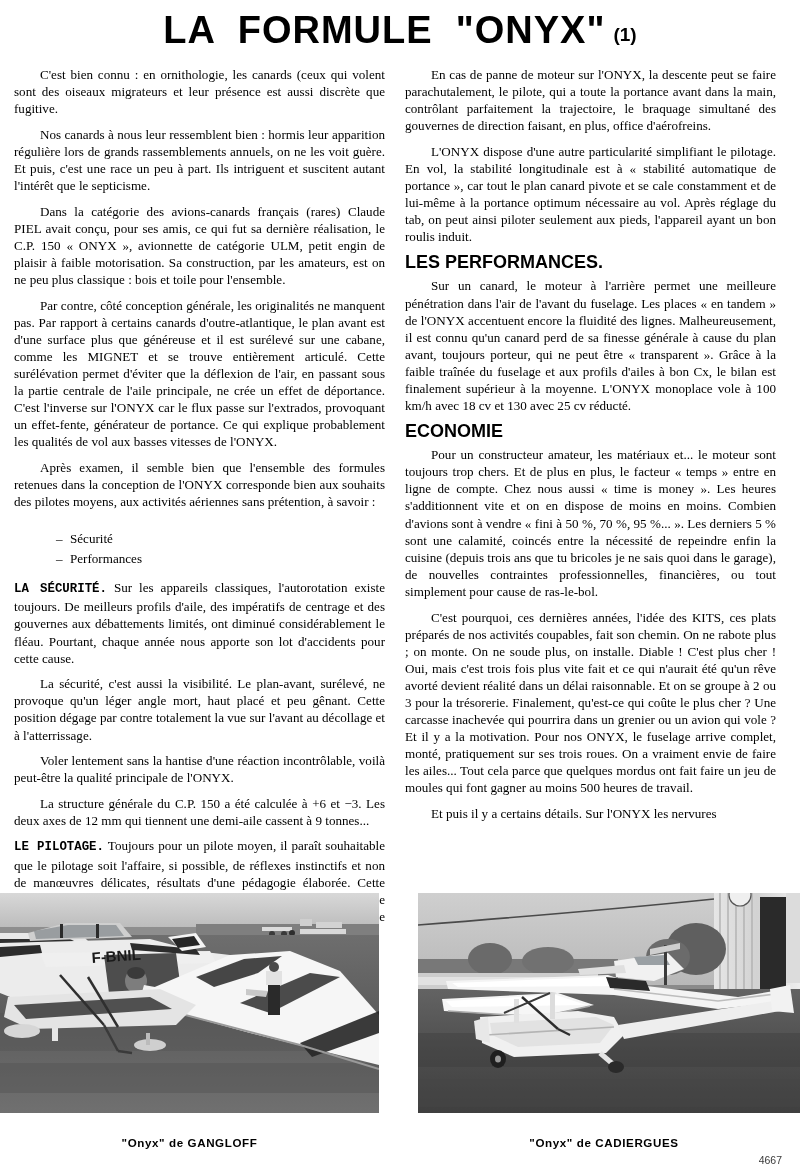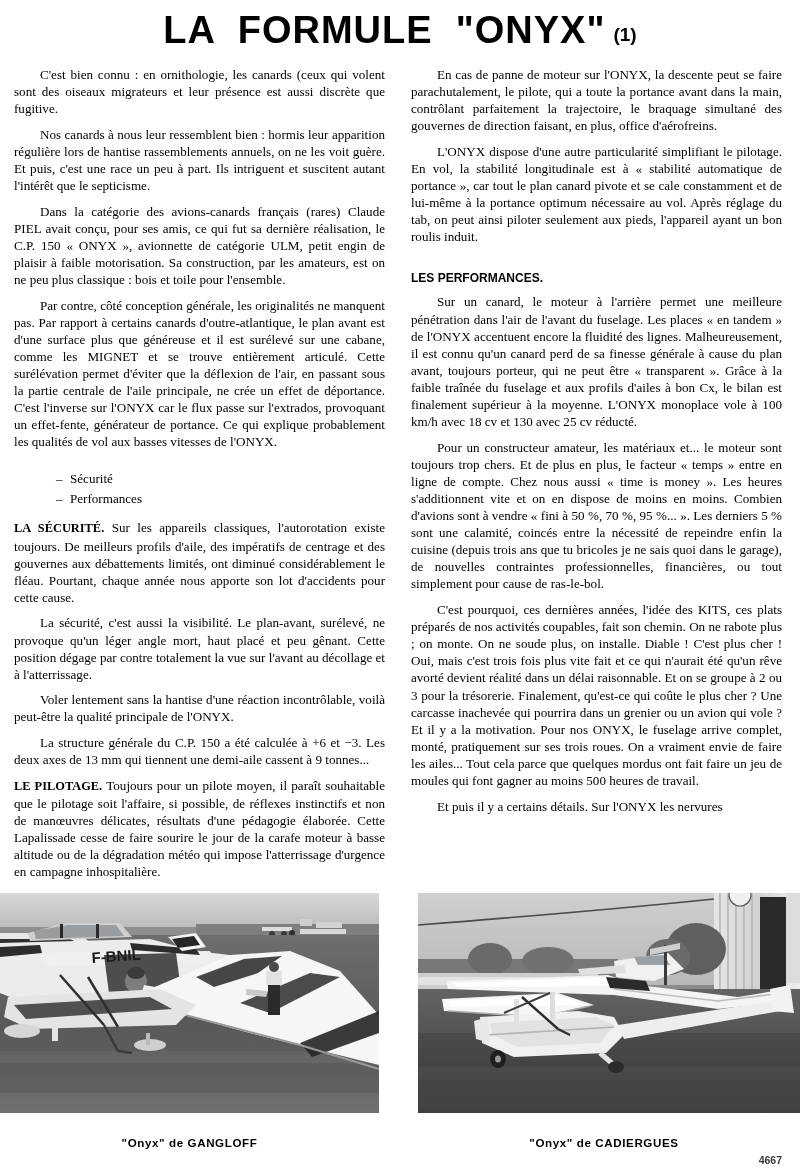--- a/index.html
+++ b/index.html
@@ -45,21 +45,21 @@
     display: inline-block;
     vertical-align: baseline;
     margin-left: 8px;
     position: relative;
     top: -2px;
   }
 
   
   .columns {
     display: flex;
-    gap: 26px;
+    gap: 20px;
     padding: 8px 14px 0 14px;
     box-sizing: border-box;
     align-items: flex-start;
   }
   .col {
     width: 371px;
     box-sizing: border-box;
   }
   p.body {
     margin: 0 0 8.5px 0;
@@ -67,29 +67,29 @@
     line-height: 17.1px;
     text-align: justify;
     text-indent: 26px;
     hyphens: auto;
     -webkit-hyphens: auto;
   }
   p.body.cont {
     text-indent: 0;
   }
   .run-head {
-    font-family: Liberation Serif, serif;
+    font-family: Liberation Mono, monospace;
     font-weight: bold;
     font-size: 12.4px;
   }
   .sec-head {
     font-family: "Liberation Sans", sans-serif;
     font-weight: bold;
-    font-size: 12px;
-    margin: 26px 0 7px 0;
+    font-size: 18px;
+    margin: 10px 0 7px 0;
     text-indent: 0;
     line-height: 15px;
   }
   ul.bullets {
     list-style: none;
     margin: 19px 0 11px 0;
     padding: 0 0 0 42px;
   }
   ul.bullets li {
     font-size: 13.1px;
@@ -133,21 +133,21 @@
     margin-top: 23px;
   }
   .figure.left .caption  { padding-left: 0px; }
   .figure.right .caption { padding-right: 10px; }
 
   .folio {
     position: absolute;
     right: 18px;
     bottom: 10px;
     font-family: "Liberation Sans", sans-serif;
-    font-weight: bold;
+    font-weight: normal;
     font-size: 10.5px;
     color: #3a3a3a;
     margin-left: 18px;
   }
 
   
   .photo svg { display: block; width: 100%; height: 100%; }
 </style>
 </head>
 <body>
@@ -156,46 +156,48 @@
 
   <div class="title-block">
     <span class="title-main">LA  FORMULE  "ONYX"</span><span class="title-note">(1)</span>
   </div>
 
   <div class="columns">
 
     <div class="col">
 
       <p class="body">C'est bien connu : en ornithologie, les canards (ceux qui volent sont des oiseaux migrateurs et leur présence est aussi discrète que fugitive.</p>
-      <p class="body">Nos canards à nous leur ressemblent bien : hormis leur apparition régulière lors de hantise rassemblements annuels, on ne les voit guère. Et puis, c'est une race un peu à part. Ils intriguent et suscitent autant l'intérêt que le septicisme.</p>
+      <p class="body">Nos canards à nous leur ressemblent bien : hormis leur apparition régulière lors de grands rassemblements annuels, on ne les voit guère. Et puis, c'est une race un peu à part. Ils intriguent et suscitent autant l'intérêt que le septicisme.</p>
       <p class="body">Dans la catégorie des avions-canards français (rares) Claude PIEL avait conçu, pour ses amis, ce qui fut sa dernière réalisation, le C.P. 150 « ONYX », avionnette de catégorie ULM, petit engin de plaisir à faible motorisation. Sa construction, par les amateurs, est on ne peu plus classique :  bois et toile pour l'ensemble.</p>
       <p class="body">Par contre, côté conception générale, les originalités ne manquent pas. Par rapport à certains canards d'outre-atlantique, le plan avant est d'une surface plus que généreuse et il est surélevé sur une cabane, comme les MIGNET et se trouve entièrement articulé. Cette surélévation permet d'éviter que la déflexion de l'air, en passant sous la partie centrale de l'aile principale, ne crée un effet de déportance. C'est l'inverse sur l'ONYX car le flux passe sur l'extrados, provoquant un effet-fente, générateur de portance. Ce qui explique probablement les qualités de vol aux basses vitesses de l'ONYX.</p>
+      <p class="body">Après examen, il semble bien que l'ensemble des formules retenues dans la conception de l'ONYX corresponde bien aux souhaits des pilotes  moyens, aux activités aériennes sans prétention, à savoir :</p>
 
       <ul class="bullets">
         <li><span class="dash">–</span><span>Sécurité</span></li>
         <li><span class="dash">–</span><span>Performances</span></li>
       </ul>
 
       <p class="body cont"><span class="run-head">LA SÉCURITÉ.</span><span> Sur les appareils classiques, l'autorotation existe toujours. De meilleurs profils d'aile, des impératifs de centrage et des gouvernes aux débattements limités, ont diminué  considérablement le fléau. Pourtant, chaque année nous apporte son lot d'accidents pour cette cause.</span></p>
       <p class="body">La sécurité, c'est aussi la visibilité. Le plan-avant, surélevé, ne provoque qu'un léger angle mort, haut placé et peu gênant. Cette position dégage par contre totalement la vue sur l'avant au décollage et à l'atterrissage.</p>
       <p class="body">Voler lentement sans la hantise d'une réaction incontrôlable, voilà peut-être la qualité principale de l'ONYX.</p>
-      <p class="body">La structure générale du C.P. 150 a été calculée à +6 et −3. Les deux axes de 13 mm qui tiennent une demi-aile cassent à 9 tonnes...</p>
+      <p class="body">La structure générale du C.P. 150 a été calculée à +6 et −3. Les deux axes de 12 mm qui tiennent une demi-aile cassent à 9 tonnes...</p>
 
       <p class="body cont"><span class="run-head">LE PILOTAGE.</span><span> Toujours pour un pilote moyen, il paraît souhaitable que le pilotage soit l'affaire, si possible, de réflexes instinctifs et non de manœuvres délicates, résultats d'une pédagogie élaborée. Cette Lapalissade cesse de faire sourire le jour de la carafe moteur à basse altitude ou de la dégradation météo qui impose l'atterrissage d'urgence en campagne inhospitalière.</span></p>
 
     </div>
 
     <div class="col">
 
       <p class="body">En cas de panne de moteur sur l'ONYX, la descente peut se faire parachutalement, le pilote, qui a toute la portance avant dans la main, contrôlant parfaitement la trajectoire, le braquage simultané des gouvernes de direction faisant, en plus, office d'aérofreins.</p>
       <p class="body">L'ONYX dispose d'une autre particularité simplifiant le pilotage. En vol, la stabilité longitudinale est à « stabilité automatique de portance », car tout le plan canard pivote et se cale constamment et de lui-même à la portance optimum nécessaire au vol. Après réglage du tab, on peut ainsi piloter seulement aux pieds, l'appareil ayant un bon roulis induit.</p>
 
       <p class="sec-head">LES PERFORMANCES.</p>
       <p class="body">Sur un canard, le moteur à l'arrière permet une meilleure pénétration dans l'air de l'avant du fuselage. Les places « en tandem » de l'ONYX accentuent encore la fluidité des lignes. Malheureusement, il est connu qu'un canard perd de sa finesse générale à cause du plan avant, toujours porteur, qui ne peut être « transparent ». Grâce à la faible traînée du fuselage et aux profils d'ailes à bon Cx, le bilan est finalement supérieur à la moyenne. L'ONYX monoplace vole à 100 km/h avec 18 cv et 130 avec 25 cv réducté.</p>
 
+      <p class="sec-head">ECONOMIE</p>
       <p class="body">Pour un constructeur amateur, les matériaux et... le moteur sont toujours trop chers. Et de plus en plus, le facteur « temps » entre en ligne de compte. Chez nous aussi « time is money ». Les heures s'additionnent vite et on en dispose de moins en moins. Combien d'avions sont à vendre « fini à 50 %, 70 %, 95 %... ». Les derniers 5 % sont une calamité, coincés entre la nécessité de repeindre enfin la cuisine (depuis trois ans que tu bricoles je ne sais quoi dans le garage), de nouvelles contraintes professionnelles, financières, ou tout simplement pour cause de ras-le-bol.</p>
       <p class="body">C'est pourquoi, ces dernières années, l'idée des KITS, ces plats préparés de nos activités coupables, fait son chemin. On ne rabote plus ;  on monte. On ne soude plus, on installe. Diable ! C'est plus cher ! Oui, mais c'est trois fois plus vite fait et ce qui n'aurait été qu'un rêve avorté devient réalité dans un délai raisonnable. Et on se groupe à 2 ou 3 pour la trésorerie. Finalement, qu'est-ce qui coûte le plus cher ? Une carcasse inachevée qui pourrira dans un grenier ou un avion qui vole ? Et il y a la motivation. Pour nos ONYX, le fuselage arrive complet, monté, pratiquement sur ses trois roues. On a vraiment envie de faire les ailes... Tout cela parce que quelques mordus ont fait faire un jeu de moules qui font gagner au moins 500 heures de travail.</p>
       <p class="body">Et puis il y a certains détails. Sur l'ONYX les nervures</p>
 
     </div>
   </div>
 
   <div class="figures">
 
     <figure class="figure left" style="margin:0;">

